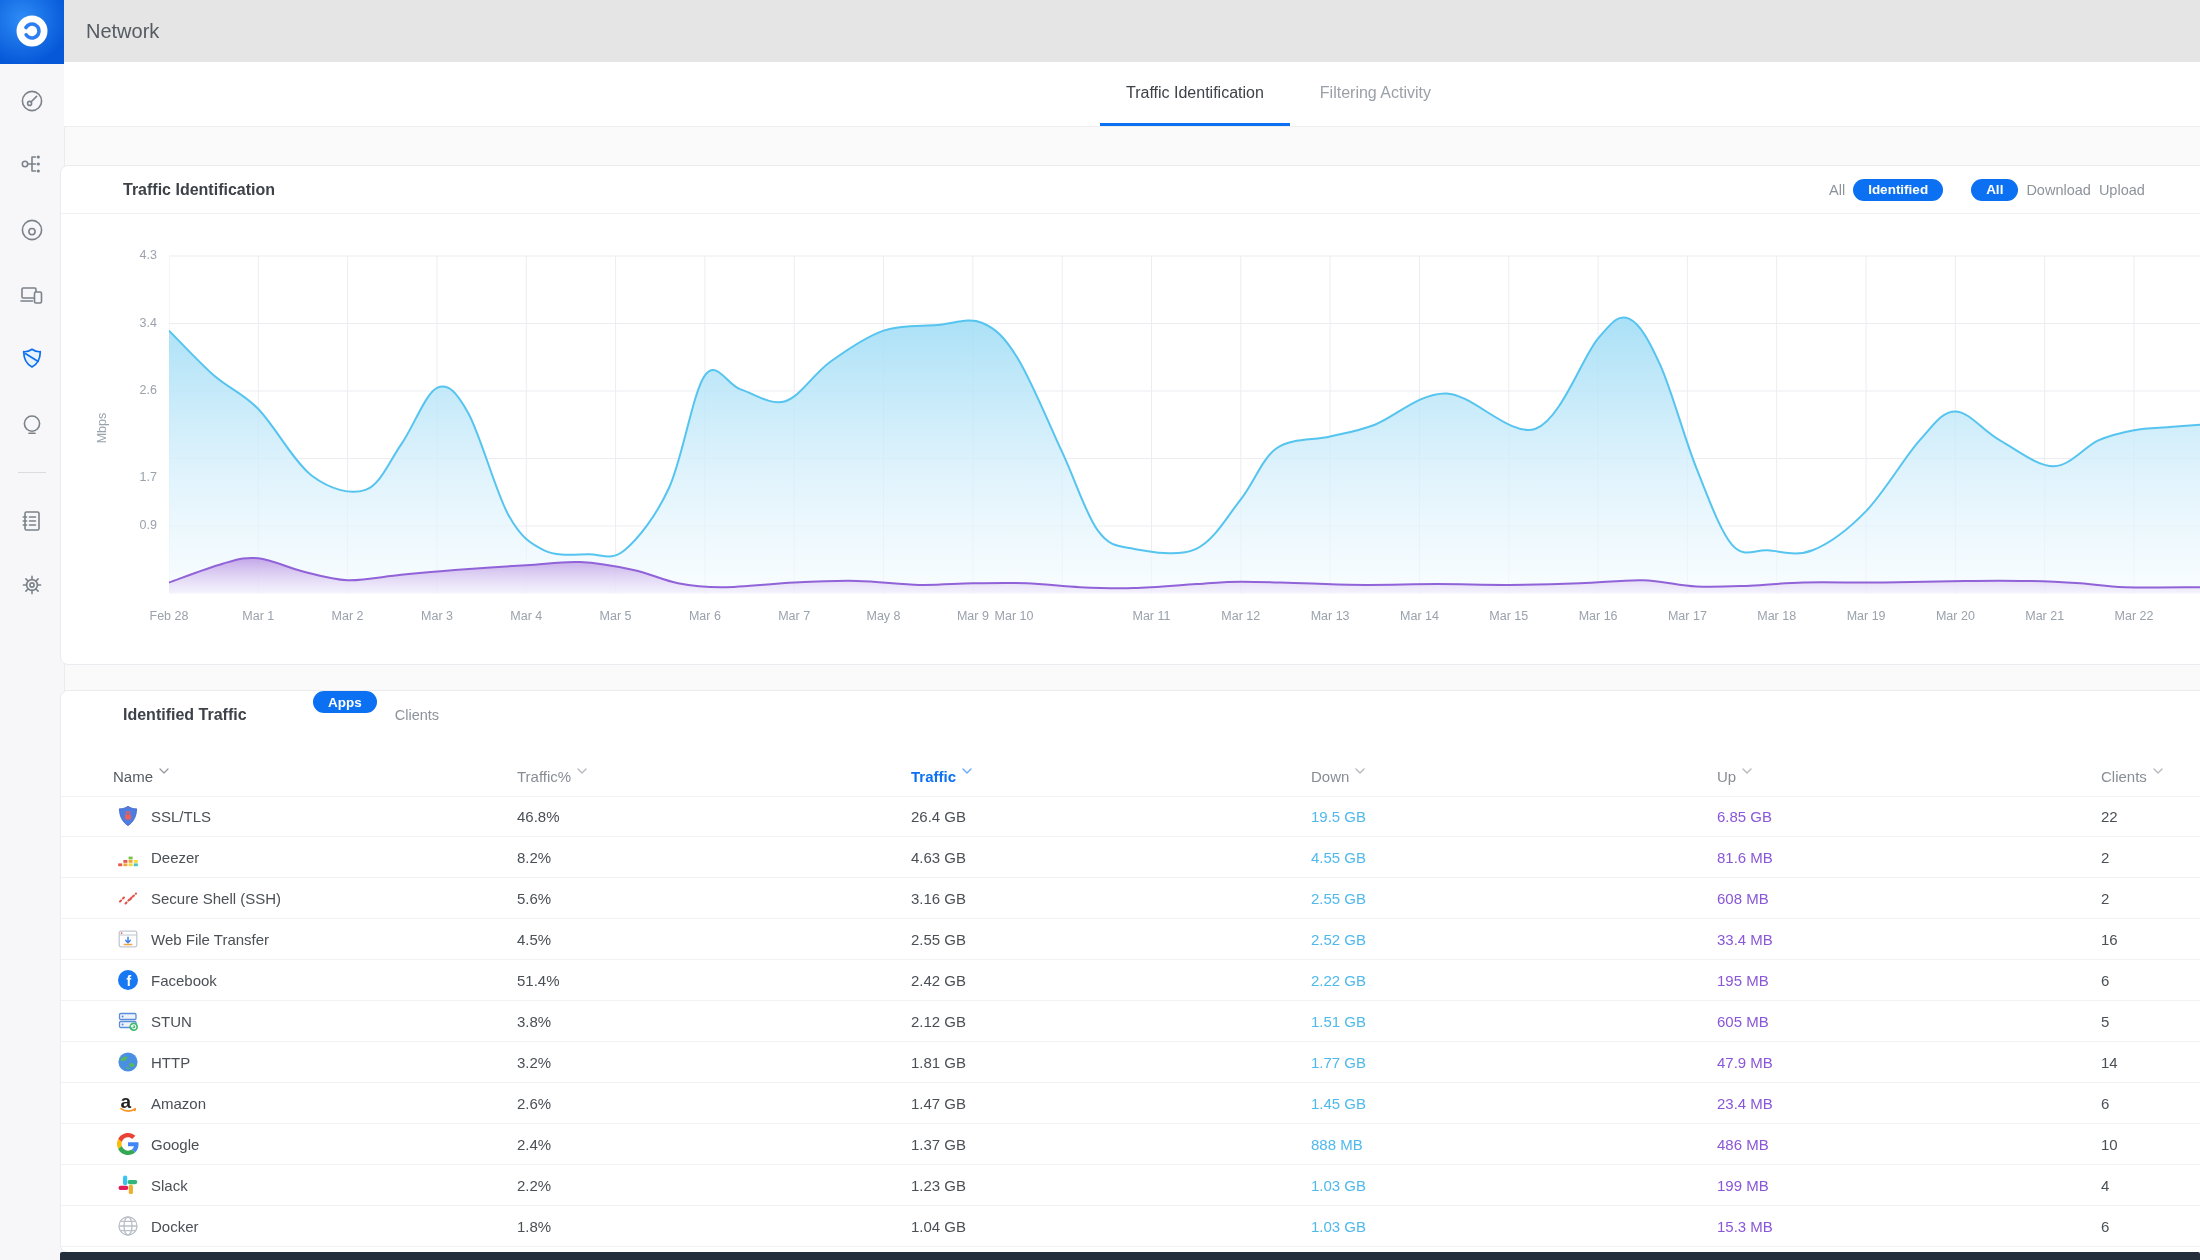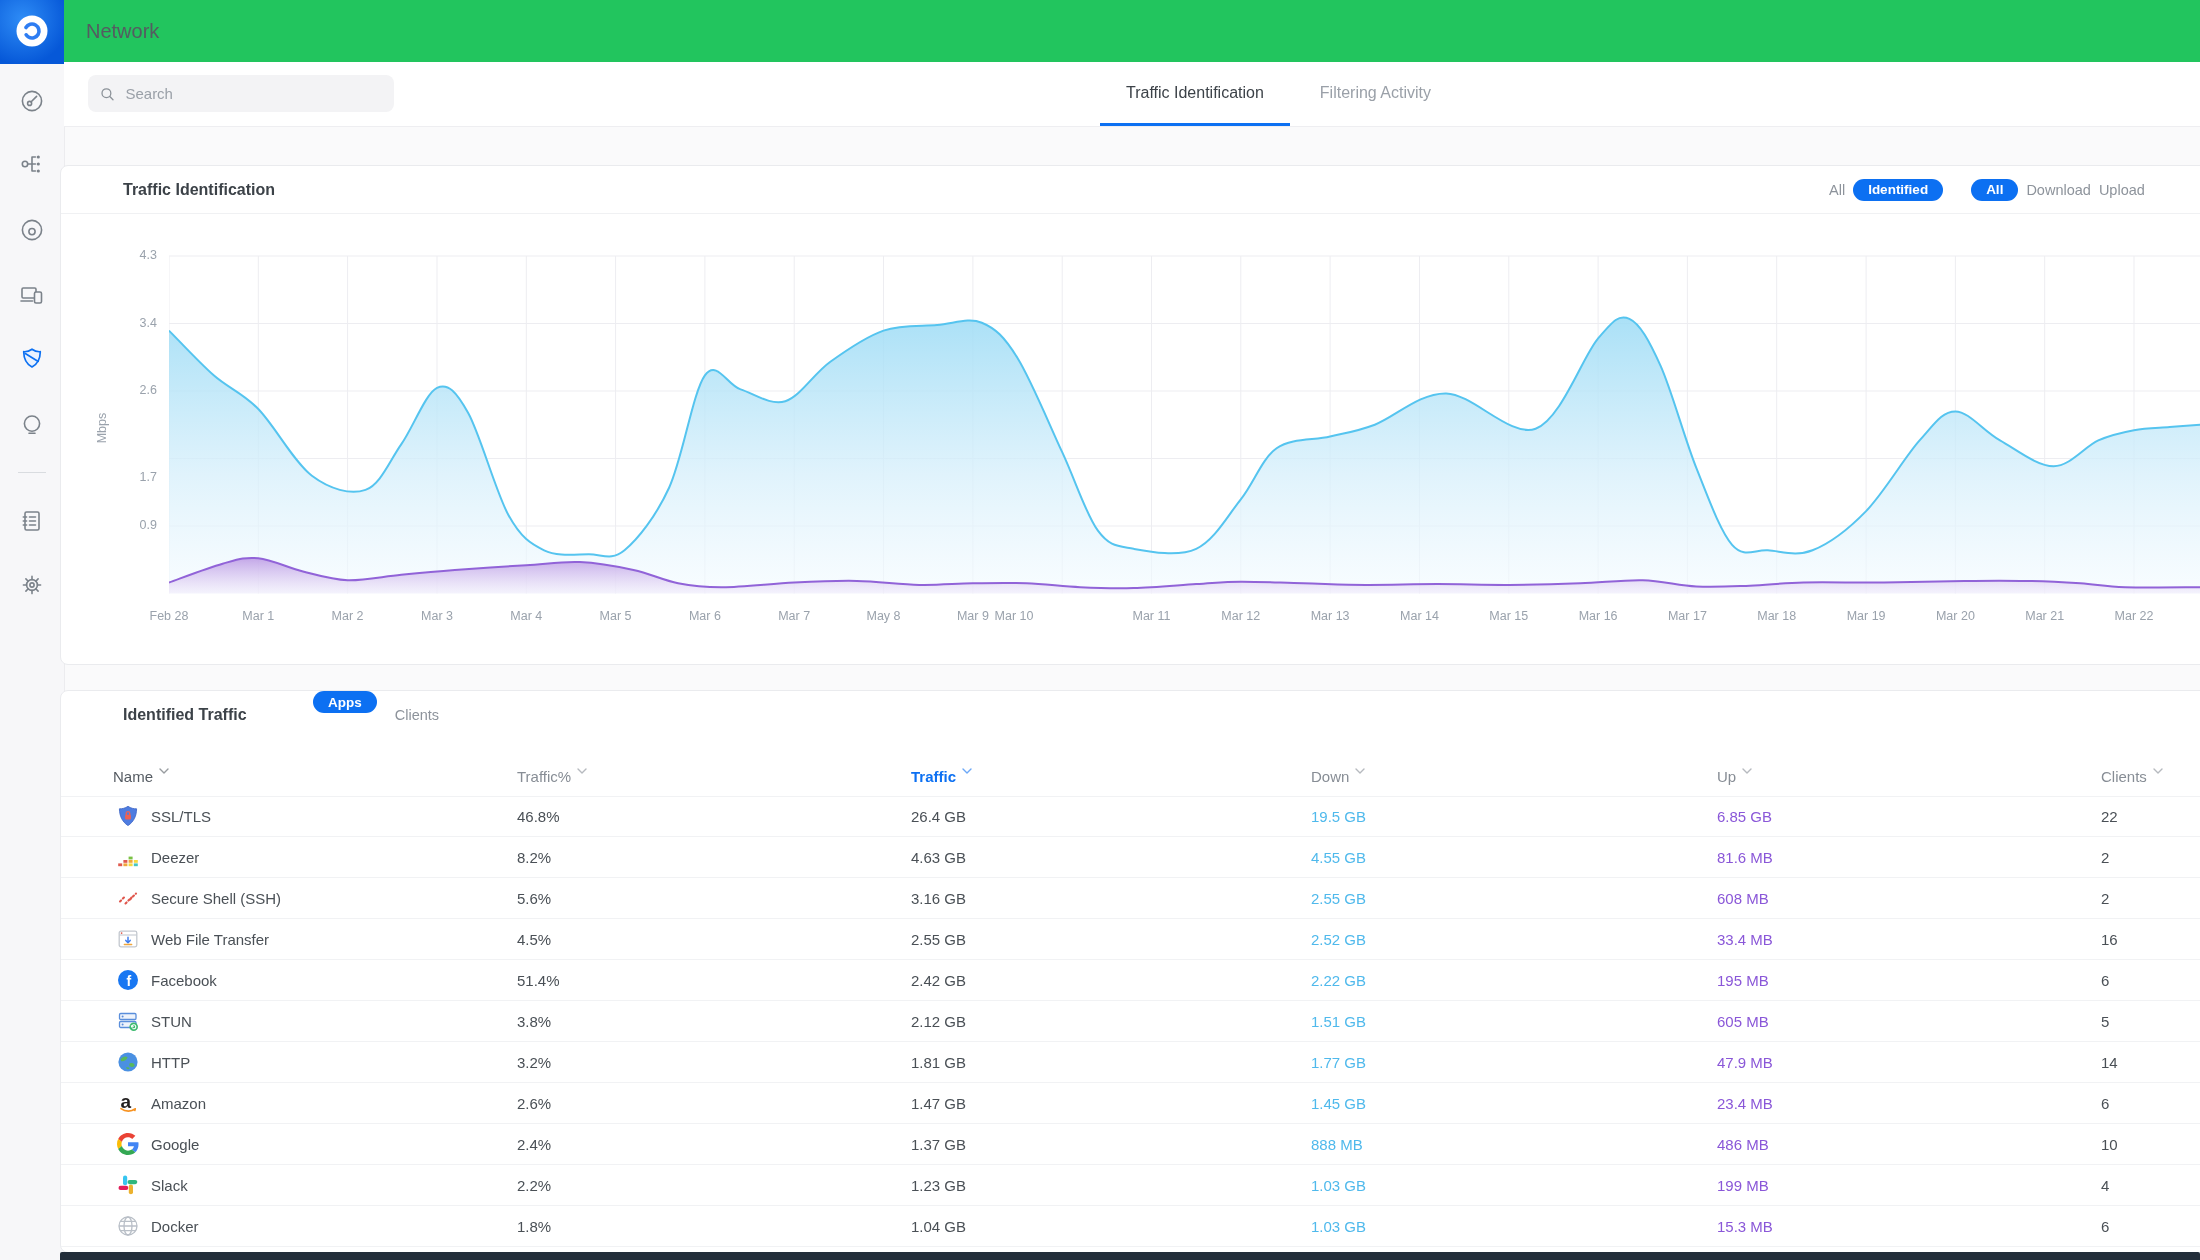--- a/index.html
+++ b/index.html
@@ -3,21 +3,21 @@
 <meta charset="utf-8">
 <title>Network</title>
 <style>
   html,body{margin:0;padding:0}
   body{width:2200px;height:1260px;overflow:hidden;position:relative;
        background:#fafafb;font-family:"Liberation Sans",sans-serif;color:#4a5056;}
   
   .logo{position:absolute;left:0;top:0;width:64px;height:64px;
         background:radial-gradient(circle at 35% 30%,#2e8cf6,#0658d8 75%);}
   
-  .topbar{position:absolute;left:64px;top:0;width:2136px;height:62px;background:#22c55e;
+  .topbar{position:absolute;left:64px;top:0;width:2136px;height:62px;background:#e5e5e5;
           border-bottom:1px solid #7f1d1d;display:flex;align-items:center;}
   .app-title{font-size:20px;color:#555b61;margin-left:22px}
   
   .sidebar{position:absolute;left:0;top:64px;width:64px;height:1196px;background:#f7f7f9;
            border-right:1px solid #ececef;}
   .side-item{position:absolute;left:19px;width:26px;height:26px;cursor:pointer}
   .side-divider{position:absolute;left:18px;width:28px;height:1px;background:#d9dce0}
   
   .subheader{position:absolute;left:64px;top:62px;width:2136px;height:64px;background:#fff;
              border-bottom:1px solid #eeeef1;}
@@ -119,27 +119,20 @@
         <path d="M10.5 9 H16.5 M10.5 13 H16.5 M10.5 17 H16.5 M4.3 9 H7.6 M4.3 13 H7.6 M4.3 17 H7.6"></path>
       </svg></div>
     <div class="side-item" style="top: 508px;"><svg width="26" height="26" viewBox="0 0 26 26" fill="none" stroke="#7b828a" stroke-width="1.6" stroke-linecap="round" stroke-linejoin="round">
         <circle cx="13" cy="13" r="5.4"></circle>
         <circle cx="13" cy="13" r="2.1"></circle>
         <path d="M13 4.4 V7.6 M13 18.4 V21.6 M4.4 13 H7.6 M18.4 13 H21.6 M6.9 6.9 L9.2 9.2 M16.8 16.8 L19.1 19.1 M19.1 6.9 L16.8 9.2 M9.2 16.8 L6.9 19.1"></path>
       </svg></div>
   </div>
 
 <div class="subheader">
-  <div class="search">
-    <svg width="16" height="16" viewBox="0 0 18 18">
-      <circle cx="8" cy="8" r="5.5" fill="none" stroke="#8b9198" stroke-width="1.6"></circle>
-      <path d="M12.2 12.2 L16.2 16.2" stroke="#8b9198" stroke-width="1.6" stroke-linecap="round"></path>
-    </svg>
-    <input type="text" placeholder="Search" style="">
-  </div>
   <div class="tabs" id="tabs">
       <div class="tab active">Traffic Identification</div>
       <div class="tab">Filtering Activity</div>
     </div>
 </div>
 
 <div class="card" id="card-chart">
   <div class="card-head">
     <div class="card-title">Traffic Identification</div>
     <div class="filters" id="chart-filters">

